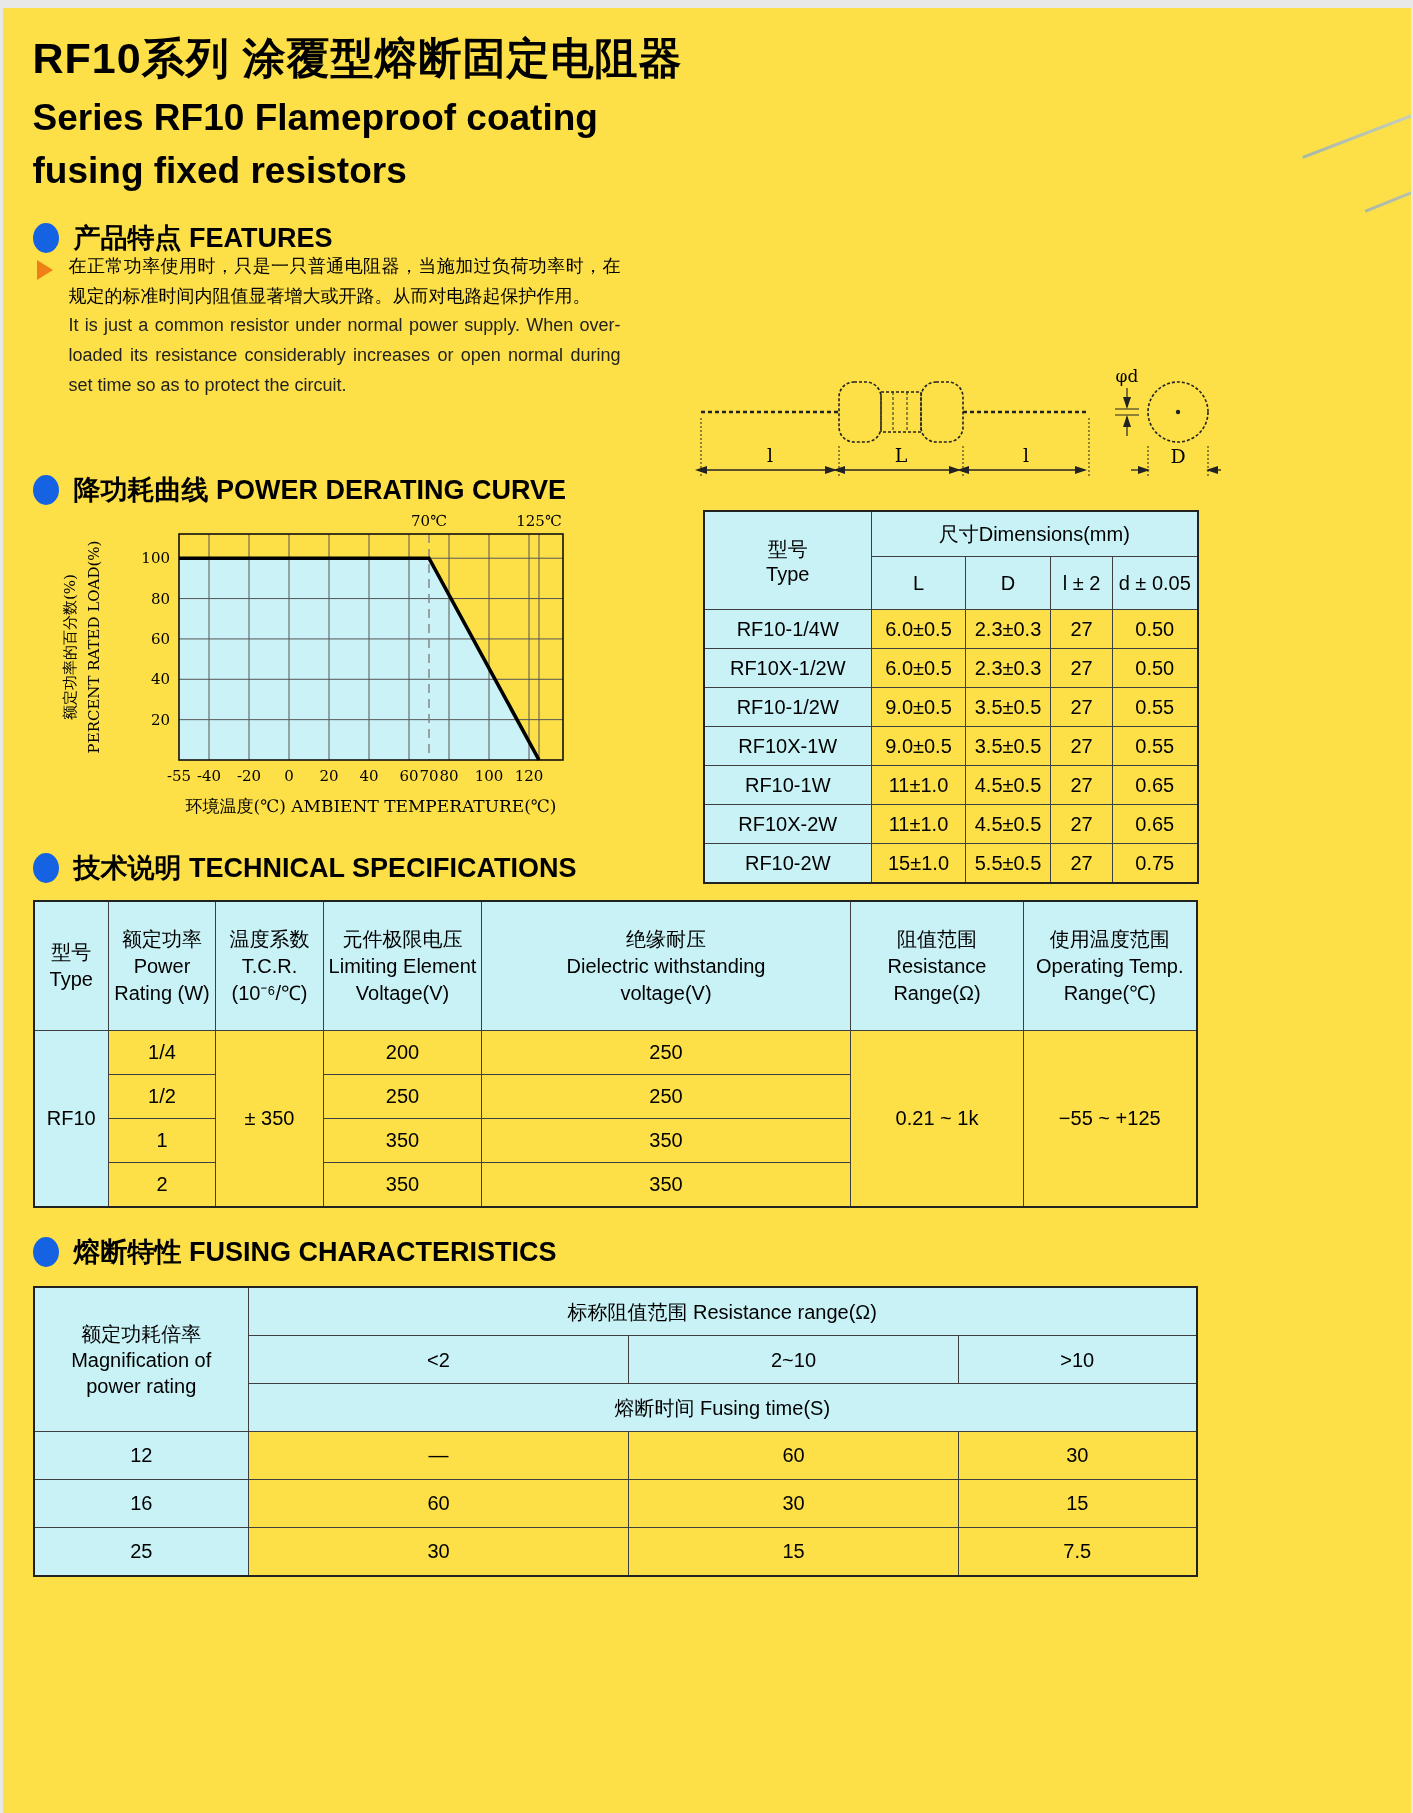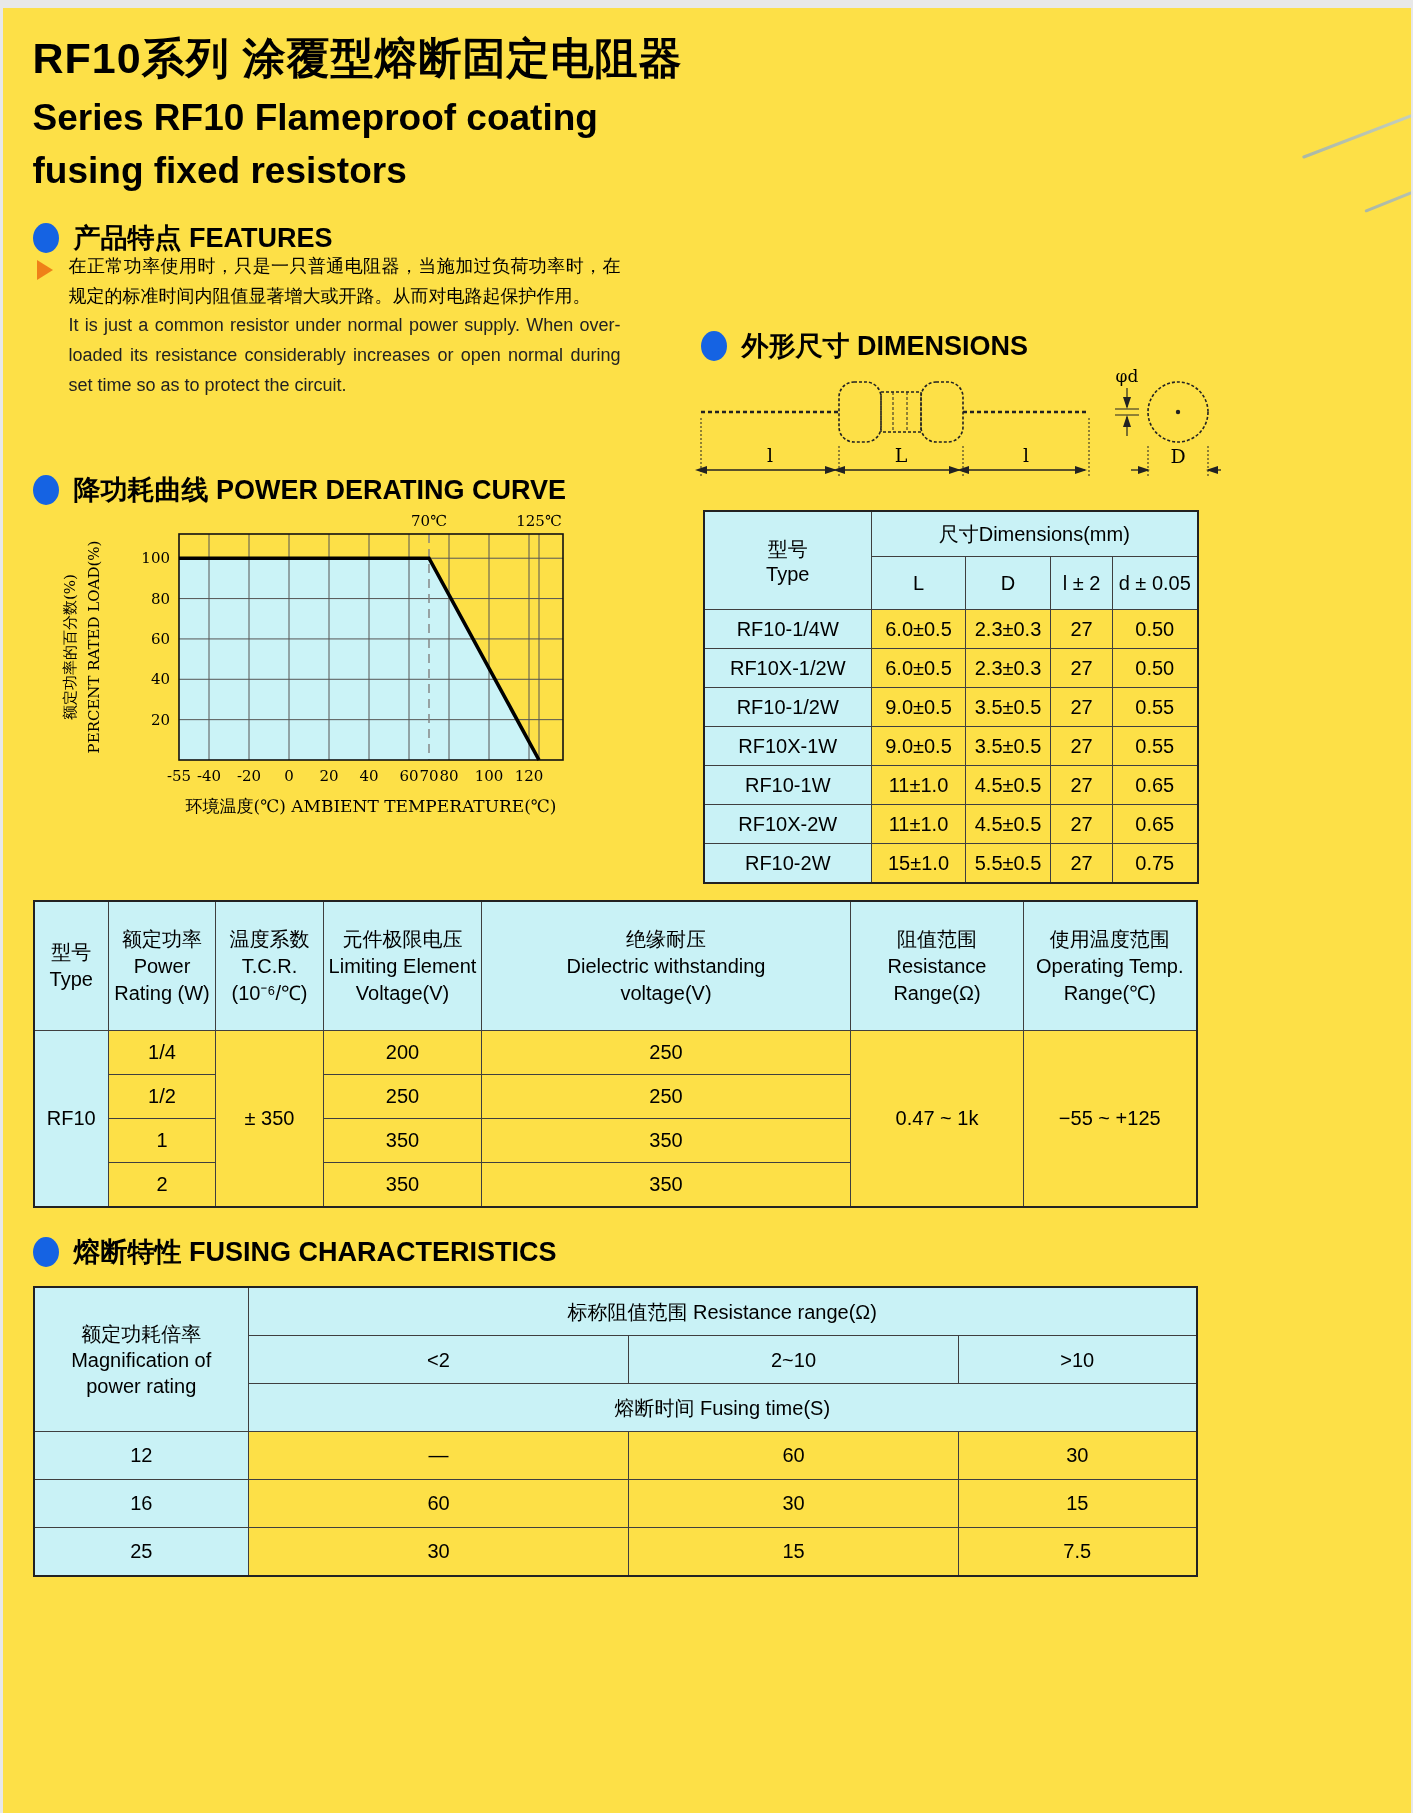--- a/index.html
+++ b/index.html
@@ -119,24 +119,20 @@
       <text x="119" y="139.92857142857144" text-anchor="end" font-size="15" font-family="&quot;DejaVu Serif&quot;, serif">60</text>
       <text x="119" y="99.57142857142858" text-anchor="end" font-size="15" font-family="&quot;DejaVu Serif&quot;, serif">80</text>
       <text x="119" y="59.21428571428572" text-anchor="end" font-size="15" font-family="&quot;DejaVu Serif&quot;, serif">100</text>
       <text x="378" y="22" text-anchor="middle" font-size="15" font-family="&quot;DejaVu Serif&quot;, serif">70℃</text>
       <text x="488" y="22" text-anchor="middle" font-size="15" font-family="&quot;DejaVu Serif&quot;, serif">125℃</text>
       <text x="24" y="143" text-anchor="middle" font-size="15" font-family="&quot;DejaVu Serif&quot;, serif" transform="rotate(-90 24 143)">额定功率的百分数(%)</text>
       <text x="48" y="143" text-anchor="middle" font-size="15" font-family="&quot;DejaVu Serif&quot;, serif" transform="rotate(-90 48 143)">PERCENT RATED LOAD(%)</text>
       <text x="320" y="308" text-anchor="middle" font-size="17" font-family="&quot;DejaVu Serif&quot;, serif">环境温度(℃)    AMBIENT TEMPERATURE(℃)</text>
     </svg>
 
-  <div class="abs sec-heading" style="left:698px;top:320px;">
-    <span class="sec-dot"></span>
-    <span class="sec-title">外形尺寸 DIMENSIONS</span>
-  </div>
 
   <svg class="abs" style="left:688px;top:358px;" width="530" height="135" viewBox="0 0 530 135">
     <defs>
       <marker id="ar" markerWidth="12" markerHeight="10" refX="10" refY="4" orient="auto" markerUnits="userSpaceOnUse">
         <path d="M0,0 L12,4 L0,8 z" fill="#222"></path>
       </marker>
       <marker id="al" markerWidth="12" markerHeight="10" refX="2" refY="4" orient="auto-start-reverse" markerUnits="userSpaceOnUse">
         <path d="M0,0 L12,4 L0,8 z" fill="#222"></path>
       </marker>
     </defs>
@@ -242,20 +238,24 @@
     <tr>
       <td class="cy">RF10-2W</td>
       <td>15±1.0</td>
       <td>5.5±0.5</td>
       <td>27</td>
       <td>0.75</td>
     </tr>
   </tbody>
     </table>
 
+  <div class="abs sec-heading" style="left:30px;top:842px;">
+    <span class="sec-dot"></span>
+    <span class="sec-title">技术说明 TECHNICAL SPECIFICATIONS</span>
+  </div>
   <table class="abs otable tech-table" style="left:30px;top:892px;">
     <colgroup>
         <col style="width:75px">
         <col style="width:107px">
         <col style="width:108px">
         <col style="width:158px">
         <col style="width:369px">
         <col style="width:173px">
         <col style="width:173px">
       </colgroup>
@@ -281,21 +281,21 @@
       <td class="cy pre">使用温度范围
 Operating Temp.
 Range(℃)</td>
     </tr>
     <tr class="brow">
       <td rowspan="4" class="cy">RF10</td>
       <td>1/4</td>
       <td rowspan="4">± 350</td>
       <td>200</td>
       <td>250</td>
-      <td rowspan="4">0.47 ~ 1k</td>
+      <td rowspan="4">0.21 ~ 1k</td>
       <td rowspan="4">−55 ~ +125</td>
     </tr>
     <tr class="brow">
       <td>1/2</td>
       <td>250</td>
       <td>250</td>
     </tr>
     <tr class="brow">
       <td>1</td>
       <td>350</td>

